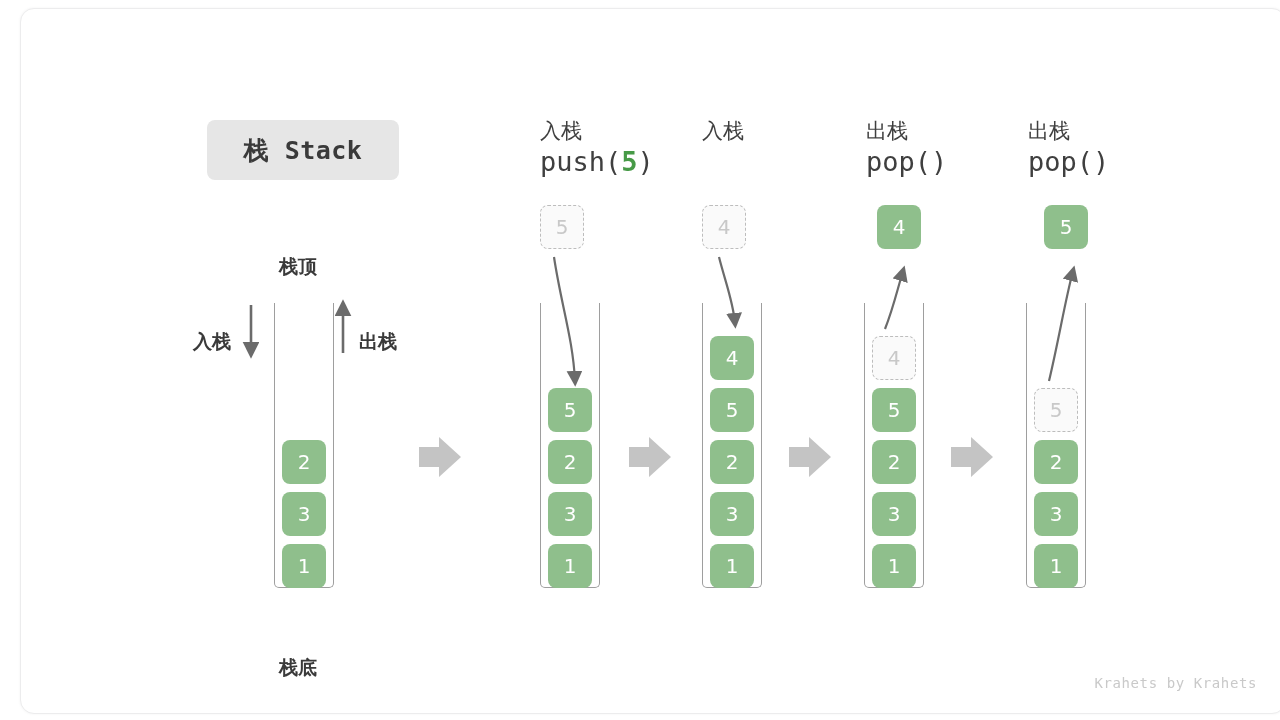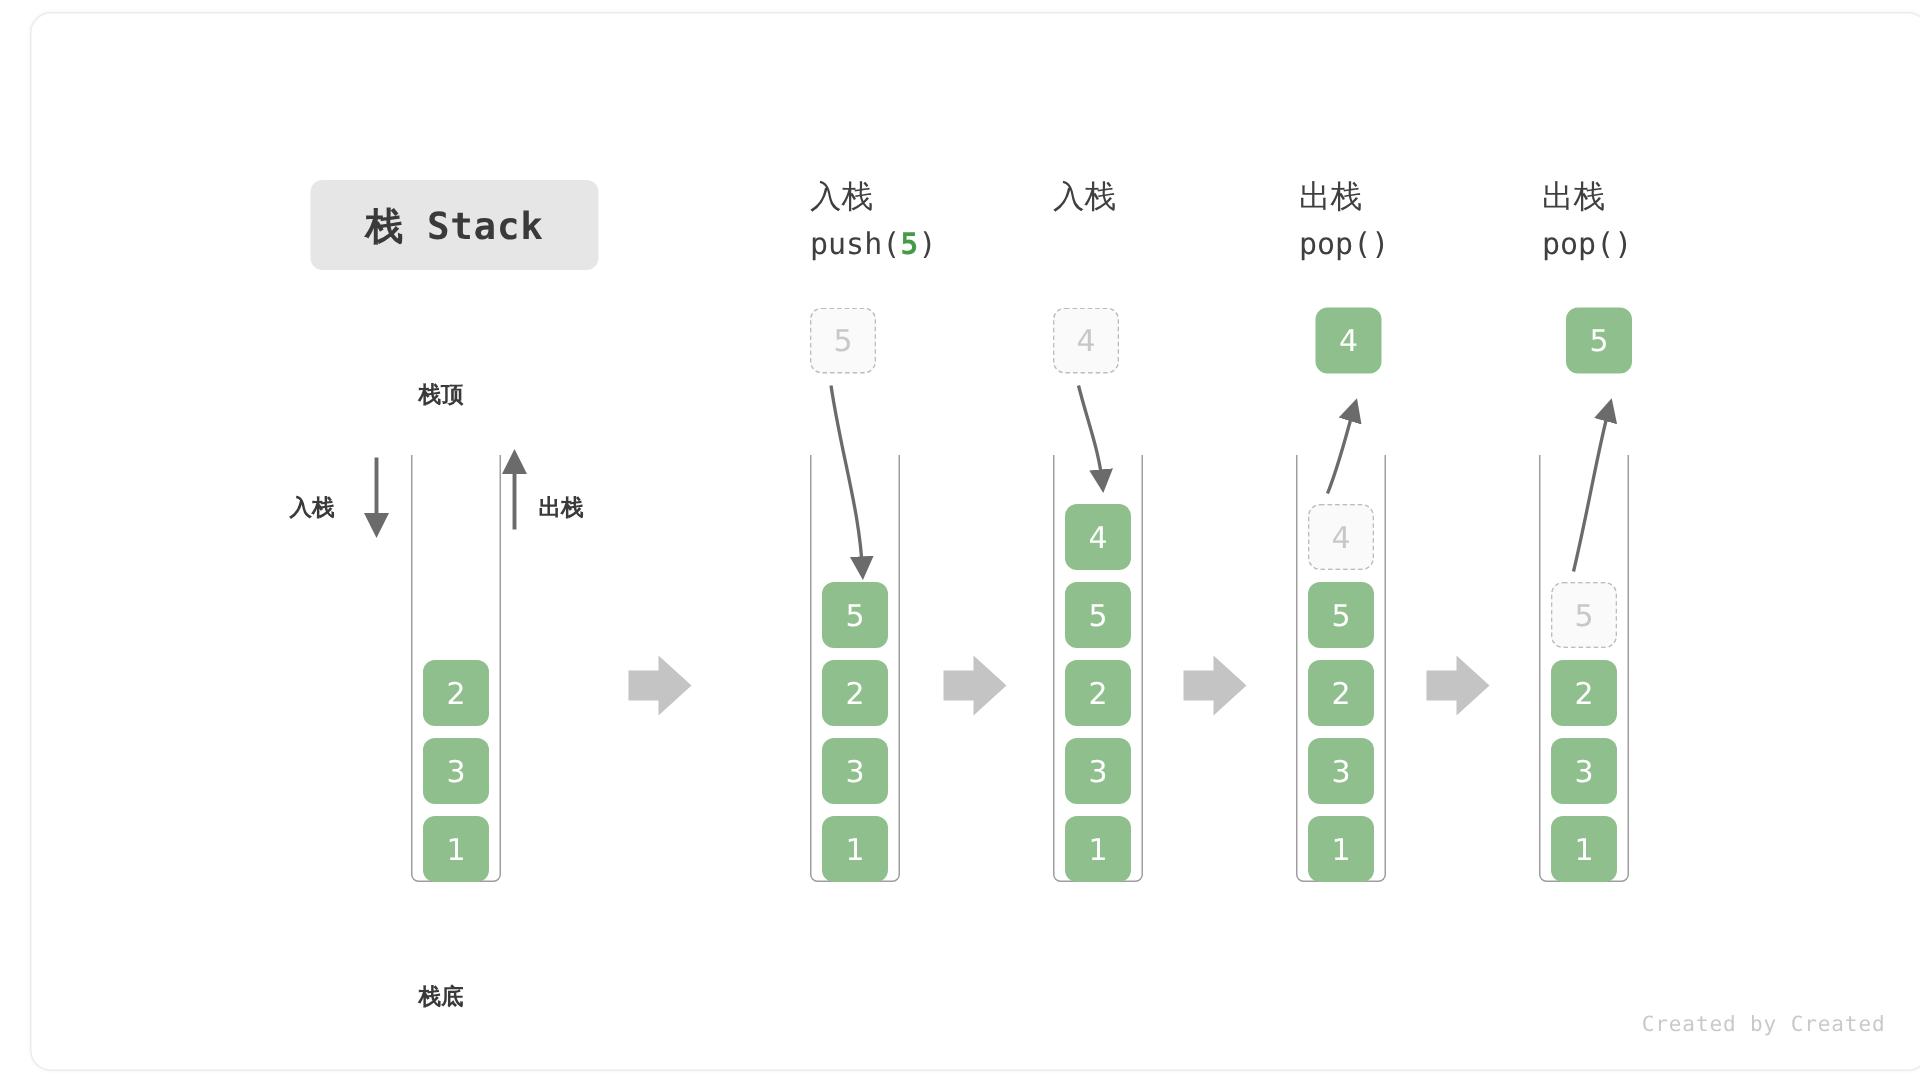--- a/index.html
+++ b/index.html
@@ -47,42 +47,42 @@
     font-weight: bold;
     color: #3a3a3a;
     letter-spacing: 0.5px;
     white-space: pre;
   }
 
   
   .cjk-label {
     position: absolute;
     font-family: "DejaVu Sans", "Liberation Sans", sans-serif;
-    font-size: 15px;
+    font-size: 19px;
     font-weight: bold;
     color: #3a3a3a;
     white-space: nowrap;
   }
 
   
   .col-header {
     position: absolute;
     width: 160px;
     text-align: left;
     color: #3f3f3f;
   }
   .col-header .line1 {
     font-family: "DejaVu Sans", "Liberation Sans", sans-serif;
     font-size: 21px;
     line-height: 30px;
     white-space: nowrap;
   }
   .col-header .line2 {
     font-family: "DejaVu Sans Mono", "Liberation Mono", monospace;
-    font-size: 20px;
+    font-size: 27px;
     line-height: 32px;
     white-space: pre;
   }
   .col-header .line2 .arg {
     color: #479a47;
     font-weight: bold;
   }
 
   
   .stack {
@@ -256,15 +256,15 @@
       <path d="M608,438 L628,438 L628,428 L650,448 L628,468 L628,458 L608,458 z"></path>
     </g>
     <g fill="#c4c4c4">
       <path d="M768,438 L788,438 L788,428 L810,448 L788,468 L788,458 L768,458 z"></path>
     </g>
     <g fill="#c4c4c4">
       <path d="M930,438 L950,438 L950,428 L972,448 L950,468 L950,458 L930,458 z"></path>
     </g>
   </svg>
 
-  <div id="credit">Created by Created</div>
+  <div id="credit">Krahets by Krahets</div>
 
 </div>
 
 </body></html>

